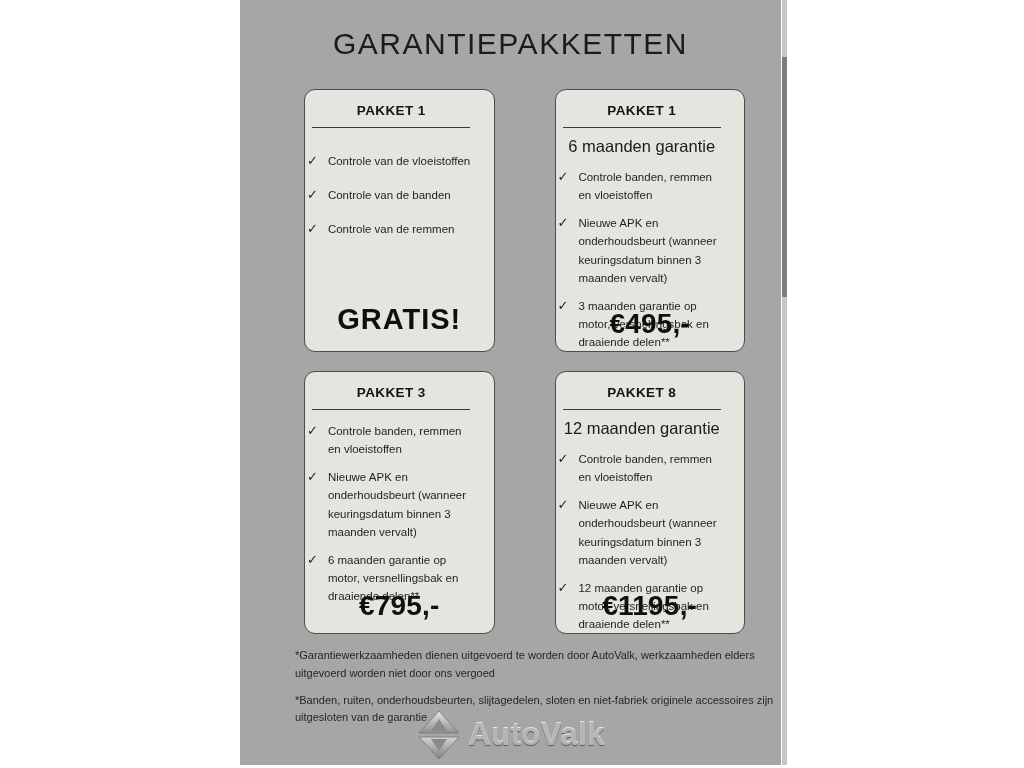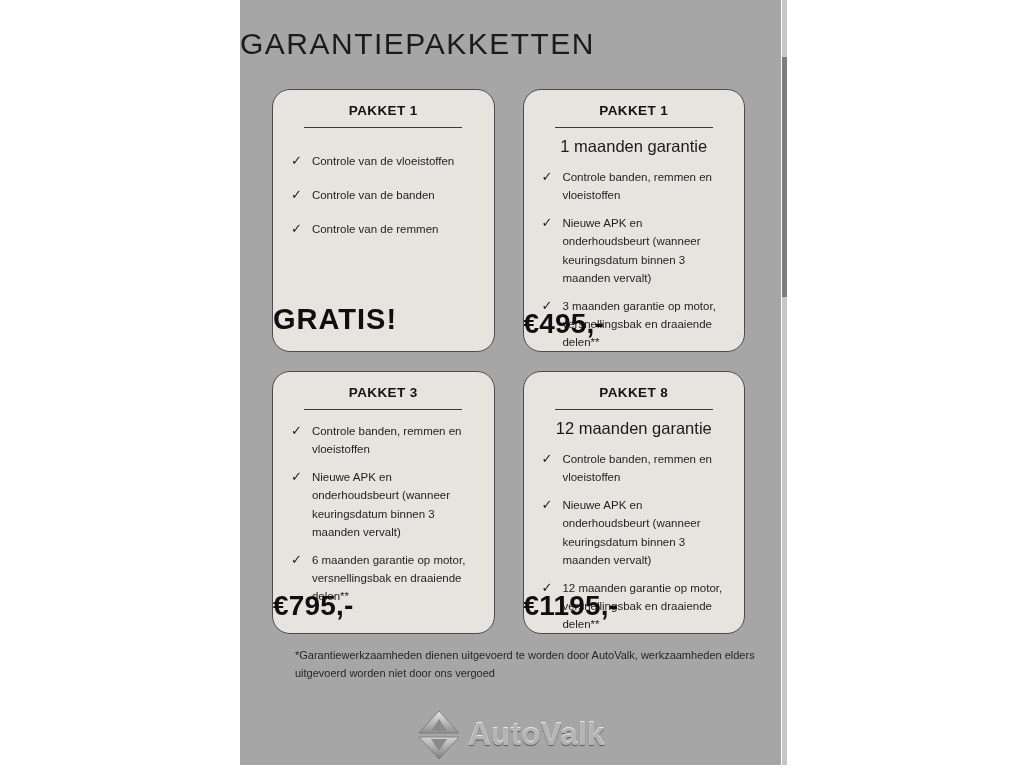--- a/index.html
+++ b/index.html
@@ -15,40 +15,42 @@
 
   
   .poster {
     position: absolute; left: 240px; top: 0;
     width: 541px; height: 765px;
     background: #a6a6a6;
   }
 
   .poster-title {
     margin: 0; padding-top: 27px;
+    text-align: center;
     font-size: 30px; font-weight: 500;
     letter-spacing: 1.5px;
     color: #1b1b1b;
   }
 
   .grid {
     display: grid;
     grid-template-columns: 1fr 1fr;
     grid-auto-rows: 263px;
     column-gap: 28px; row-gap: 19px;
     margin: 28px 36px 0 32px;
   }
 
   .card {
     position: relative;
     background: #e5e4df;
     border: 1.5px solid #4c4c4c;
-    border-radius: 18px;
-    padding: 13px 18px 0 18px;
+    border-radius: 11px;
+    padding: 13px 18px 0 2px;
     overflow: hidden;
+    margin-left: 32px;
   }
   .pkg-name {
     margin: 0; text-align: center;
     font-size: 13.5px; font-weight: bold;
     letter-spacing: 0.4px; color: #141414;
   }
   .rule {
     width: 158px; margin: 9px auto 0 auto;
     border-top: 1.2px solid #3a3a3a; height: 0;
   }
@@ -64,20 +66,21 @@
     padding-left: 0;
   }
   .check {
     flex: 0 0 auto;
     font-size: 13px; line-height: 17px; color: #1c1c1c;
   }
   .card-first ul.items { margin-top: 24px; }
   .card-first ul.items li { margin-bottom: 16px; }
   .price {
     position: absolute; left: 0; right: 0; bottom: 11px;
+    text-align: center;
     font-size: 28px; font-weight: bold; color: #0f0f0f;
     letter-spacing: 0.2px;
   }
   .card-first .price { bottom: 15px; font-size: 29px; letter-spacing: 1px; }
 
   .footnotes { margin: 13px 0 0 37px; width: 506px; }
   .footnotes p {
     margin: 0 0 9px 18px;
     font-size: 11px; line-height: 1.62; color: #262626;
   }
@@ -132,21 +135,21 @@
             <span class="check">✓</span>
             <span>Controle van de remmen</span>
           </li>
         </ul>
         <div class="price">GRATIS!</div>
       </section>
 
       <section class="card">
         <h2 class="pkg-name">PAKKET 1</h2>
         <div class="rule"></div>
-        <div class="subtitle">1 maanden garantie</div>
+        <div class="subtitle">6 maanden garantie</div>
         <ul class="items">
           <li>
             <span class="check">✓</span>
             <span>Controle banden, remmen en vloeistoffen</span>
           </li>
           <li>
             <span class="check">✓</span>
             <span>Nieuwe APK en onderhoudsbeurt (wanneer keuringsdatum binnen 3 maanden vervalt)</span>
           </li>
           <li>
@@ -195,20 +198,21 @@
             <span>12 maanden garantie op motor, versnellingsbak en draaiende delen**</span>
           </li>
         </ul>
         <div class="price">€1195,-</div>
       </section>
 
     </div>
 
     <div class="footnotes">
       <p>*Garantiewerkzaamheden dienen uitgevoerd te worden door AutoValk, werkzaamheden elders uitgevoerd worden niet door ons vergoed</p>
+      <p>*Banden, ruiten, onderhoudsbeurten, slijtagedelen, sloten en niet-fabriek originele accessoires zijn uitgesloten van de garantie</p>
     </div>
 
     <div class="logo">
       <svg width="46" height="50" viewBox="0 0 46 50" aria-hidden="true">
         <defs>
           <linearGradient id="gTop" x1="0" y1="0" x2="0" y2="1">
             <stop offset="0" stop-color="#e8e8e8"></stop>
             <stop offset="1" stop-color="#8f8f8f"></stop>
           </linearGradient>
           <linearGradient id="gBot" x1="0" y1="0" x2="0" y2="1">

